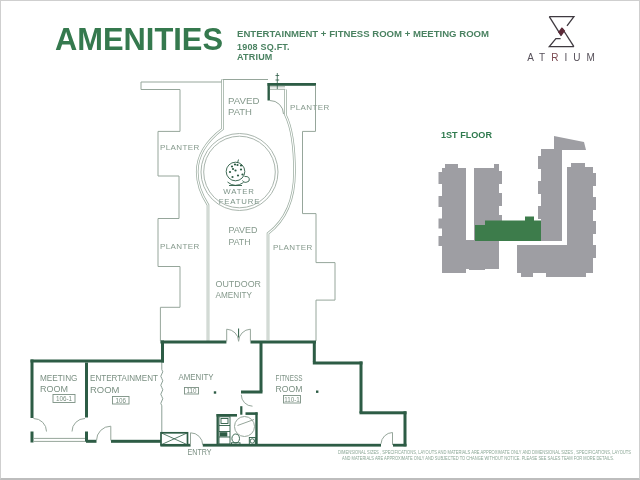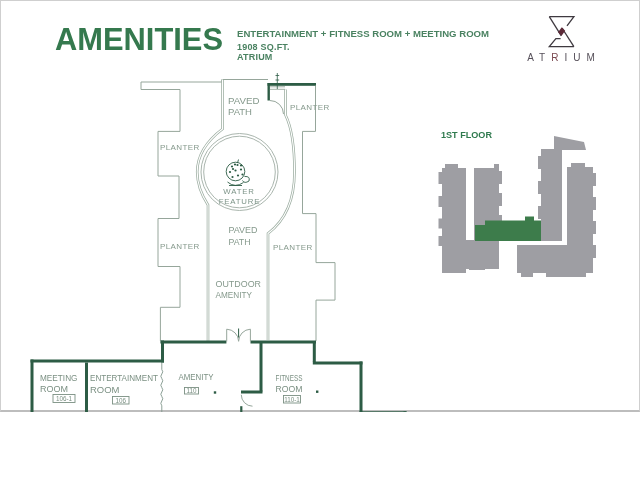--- a/index.html
+++ b/index.html
@@ -1,16 +1,16 @@
 <!DOCTYPE html>
 <html><head>
 <meta charset="utf-8">
 <style>
 html,body{margin:0;padding:0;background:#ffffff;}
-#page{width:640px;height:412px;position:relative;background:#ffffff;font-family:"Liberation Sans",sans-serif;box-sizing:border-box;border:1px solid #cfcfcf;border-bottom:2px solid #bdbdbd;}
+#page{width:640px;height:480px;position:relative;background:#ffffff;font-family:"Liberation Sans",sans-serif;box-sizing:border-box;border:1px solid #cfcfcf;border-bottom:2px solid #bdbdbd;}
 svg{position:absolute;left:0;top:0;}
 text{font-family:"Liberation Sans",sans-serif;}
 </style>
 </head>
 <body>
 <div id="page">
 <svg width="640" height="480" viewBox="0 0 640 480">
 
 <text x="54" y="49" font-size="31" font-weight="bold" fill="#35794e" textLength="168" lengthAdjust="spacingAndGlyphs">AMENITIES</text>
 

